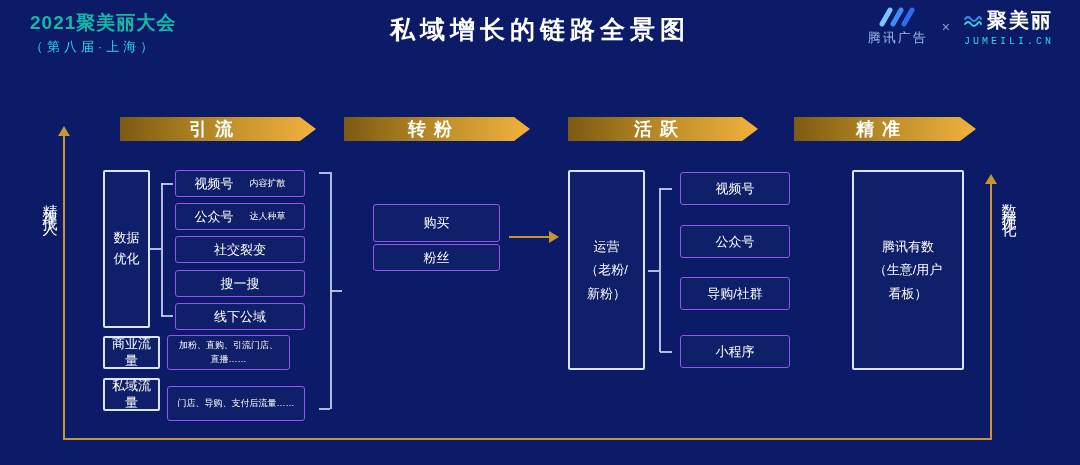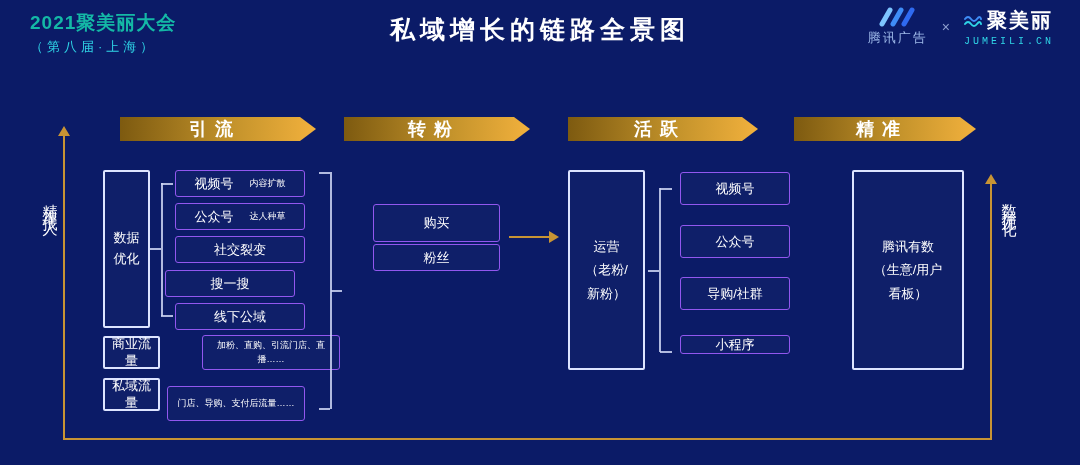--- a/index.html
+++ b/index.html
@@ -118,29 +118,29 @@
     <span>视频号</span>
       <span class="sub">内容扩散</span>
   </div>
   <div class="pbox" style="left:175px; top:203px; width:130px; height:27px;">
     <span>公众号</span>
       <span class="sub">达人种草</span>
   </div>
   <div class="pbox" style="left:175px; top:236px; width:130px; height:27px;">
     <span>社交裂变</span>
   </div>
-  <div class="pbox" style="left:165px; top:270px; width:130px; height:27px;">
+  <div class="pbox" style="left:175px; top:270px; width:130px; height:27px;">
     <span>搜一搜</span>
   </div>
   <div class="pbox" style="left:175px; top:303px; width:130px; height:27px;">
     <span>线下公域</span>
   </div>
 
   <div class="wbox" style="left:103px; top:336px; width:57px; height:33px; padding:0 6px; line-height:1.3;">商业流量</div>
-  <div class="pbox small" style="left:167px; top:335px; width:138px; height:35px;margin-left:35px;">加粉、直购、引流门店、直播……</div>
+  <div class="pbox small" style="left:167px; top:335px; width:123px; height:35px;">加粉、直购、引流门店、直播……</div>
 
   <div class="wbox" style="left:103px; top:378px; width:57px; height:33px; padding:12px 6px; line-height:1.3;">私域流量</div>
   <div class="pbox small" style="left:167px; top:386px; width:138px; height:35px;">门店、导购、支付后流量……</div>
 
   <div class="bline" style="left:330px; top:172px; width:1.5px; height:237px;"></div>
   <div class="bline" style="left:319px; top:172px; width:11px; height:1.5px;"></div>
   <div class="bline" style="left:319px; top:408px; width:11px; height:1.5px;"></div>
   <div class="bline" style="left:331px; top:290px; width:11px; height:1.5px;"></div>
 
   <div class="pbox" style="left:373px; top:204px; width:127px; height:38px;">购买</div>
@@ -152,17 +152,17 @@
   <div class="wbox" style="left:568px; top:170px; width:77px; height:200px; padding:0 12px; line-height:1.8;">运营（老粉/新粉）</div>
 
   <div class="bline" style="left:648px; top:270px; width:11px; height:1.5px;"></div>
   <div class="bline" style="left:659px; top:188px; width:1.5px; height:164px;"></div>
   <div class="bline" style="left:660px; top:188px; width:12px; height:1.5px;"></div>
   <div class="bline" style="left:660px; top:351px; width:12px; height:1.5px;"></div>
 
   <div class="pbox" style="left:680px; top:172px; width:110px; height:33px;">视频号</div>
   <div class="pbox" style="left:680px; top:225px; width:110px; height:33px;">公众号</div>
   <div class="pbox" style="left:680px; top:277px; width:110px; height:33px;">导购/社群</div>
-  <div class="pbox" style="left:680px; top:335px; width:110px; height:19px;">小程序</div>
+  <div class="pbox" style="left:680px; top:335px; width:110px; height:33px;">小程序</div>
 
   <div class="wbox" style="left:852px; top:170px; width:112px; height:200px; padding:0 16px; line-height:1.8;">腾讯有数（生意/用户看板）</div>
 
 </div>
 
 </body></html>

